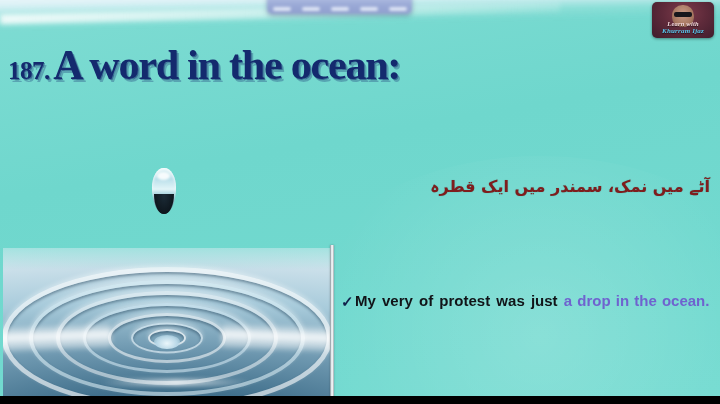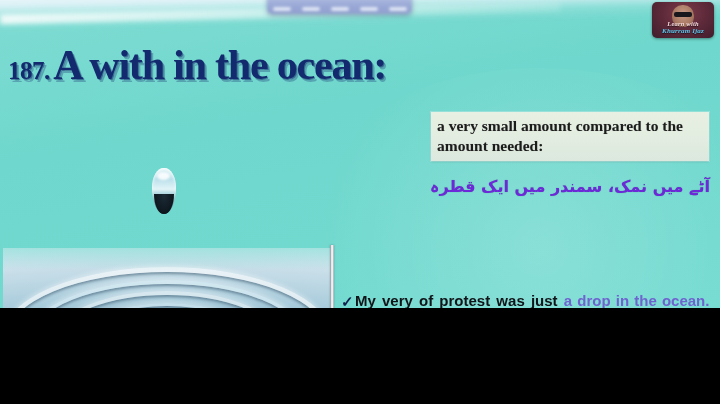--- a/index.html
+++ b/index.html
@@ -3,21 +3,21 @@
 <meta charset="utf-8">
 <style>
   html, body {
     margin: 0;
     padding: 0;
     background: #000;
   }
   #slide {
     position: relative;
     width: 720px;
-    height: 308px;
+    height: 396px;
     overflow: hidden;
     background: #74dbd1;
     font-family: "Liberation Sans", sans-serif;
   }
 
   
   .bg-base {
     position: absolute;
     inset: 0;
     background: linear-gradient(170deg, #7fdcd3 0%, #6fd7cd 38%, #74dbd1 100%);
@@ -178,27 +178,26 @@
     color: #1c1c1c;
     text-shadow: 0 0 1px rgba(0,0,0,.18);
   }
 
   
   .urdu {
     position: absolute;
     left: 430px;
     top: 177px;
     width: 280px;
-    text-align: center;
     direction: rtl;
     unicode-bidi: bidi-override;
     font-family: "DejaVu Sans", sans-serif;
     font-weight: bold;
     font-size: 16px;
-    color: #6d28d9;
+    color: #7f1d1d;
     text-shadow: 0 0 1px rgba(0,0,0,.3);
   }
 
   
   .divider {
     position: absolute;
     left: 330px;
     top: 245px;
     width: 4px;
     height: 158px;
@@ -372,26 +371,23 @@
 
   <div class="logo">
     <span class="face"></span>
     <span class="shades"></span>
     <span class="l1">Learn with</span>
     <span class="l2">Khurram Ijaz</span>
   </div>
 
   <div class="title">
     <span class="num">187.</span>
-    <span class="phrase">A with in the ocean:</span>
-  </div>
-
-  <div class="definition">
-    <span>a very small amount compared to the amount needed:</span>
-  </div>
+    <span class="phrase">A word in the ocean:</span>
+  </div>
+
 
   <div class="urdu">آٹے میں نمک،   سمندر میں ایک قطرہ</div>
 
   <div class="drop">
     <span class="body"></span>
     <span class="hl"></span>
     <span class="shadow"></span>
   </div>
 
   <div class="ripple-wrap">

